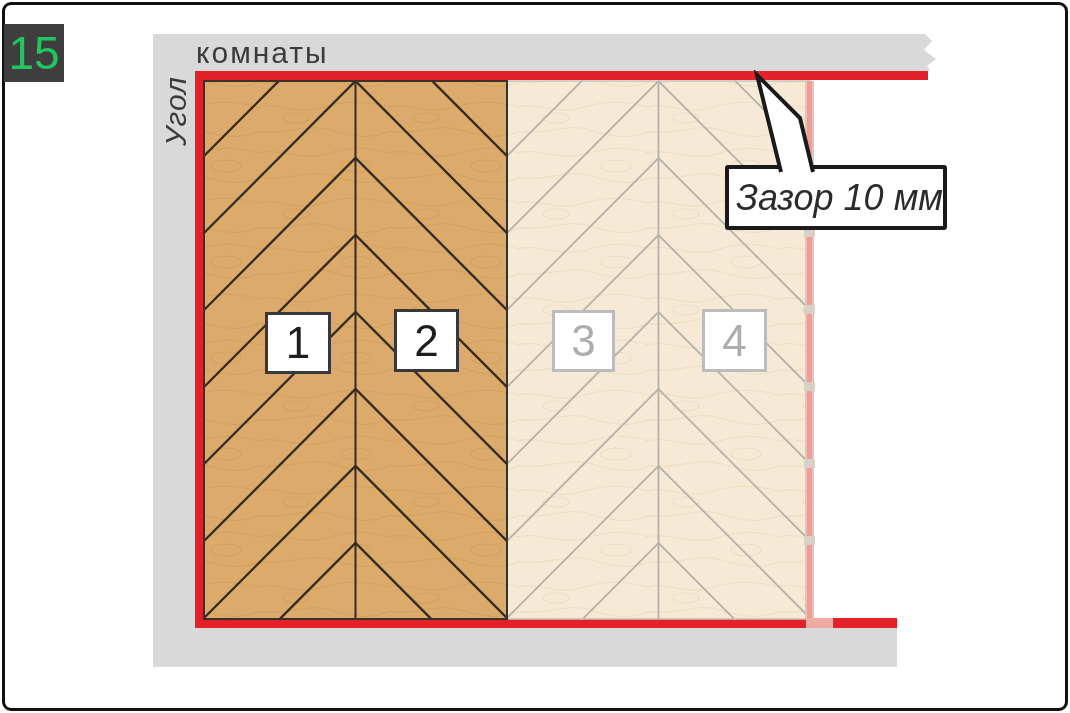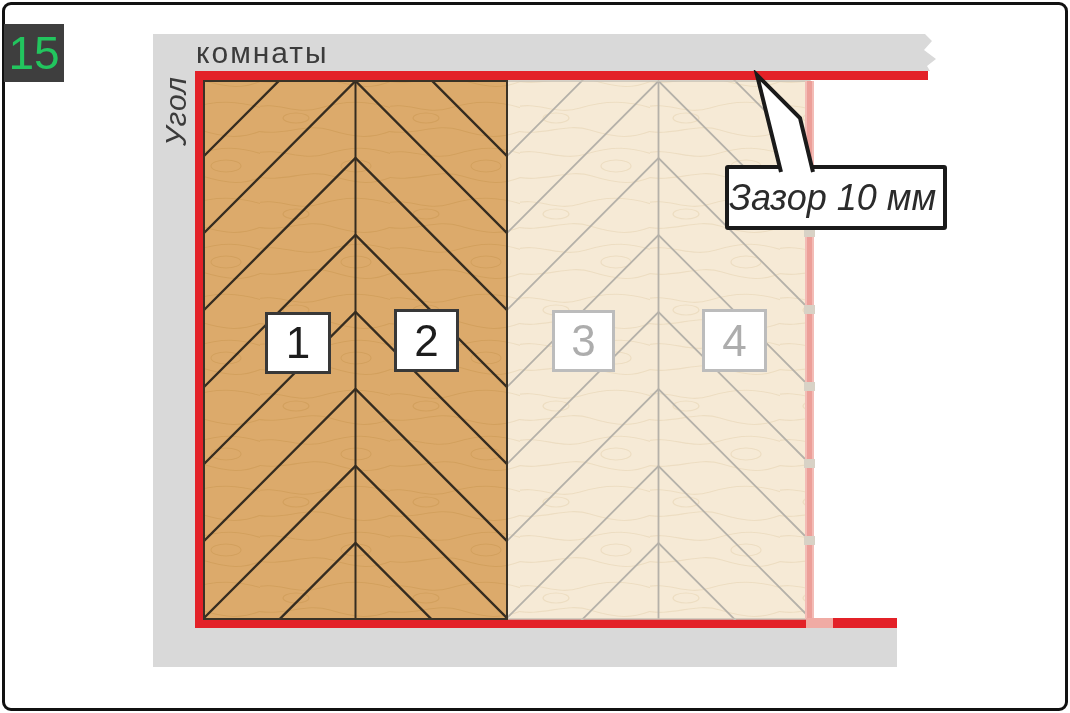--- a/index.html
+++ b/index.html
@@ -21,21 +21,21 @@
   .panel-box{display:flex;align-items:center;justify-content:center;
          background:#ffffff;box-sizing:border-box;z-index:12;}
   .panel-box.dark{border:3px solid #383838;color:#1d1d1d;font-size:44px;}
   .panel-box.faded{border:3px solid #bcbcbc;color:#adadad;font-size:44px;}
   .pb1{left:265px;top:312px;width:66px;height:62px;}
   .pb2{left:394px;top:309px;width:65px;height:63px;}
   .pb3{left:552px;top:310px;width:63px;height:62px;}
   .pb4{left:702px;top:309px;width:65px;height:63px;}
   .callout{left:725px;top:165px;width:222px;height:65px;background:#ffffff;
          border:4px solid #1a1a1a;border-radius:3px;box-sizing:border-box;
-         display:flex;align-items:center;justify-content:flex-start;
+         display:flex;align-items:center;justify-content:flex-end;
          font-style:italic;font-size:36px;color:#2b2b2b;z-index:20;}
   .spike{left:740px;top:70px;z-index:21;}
   svg{display:block;}
 </style>
 </head>
 <body>
 
 <svg class="abs" width="1070" height="713" viewBox="0 0 1070 713" style="left:0;top:0;z-index:5;">
   <defs>
     <pattern id="grainB" patternUnits="userSpaceOnUse" width="130" height="96">

